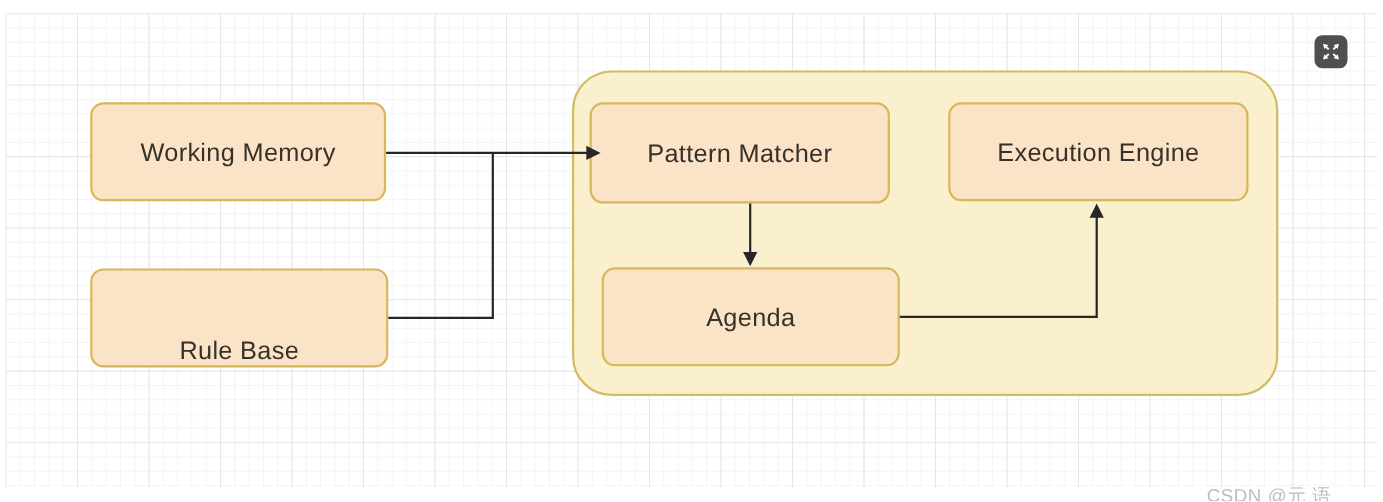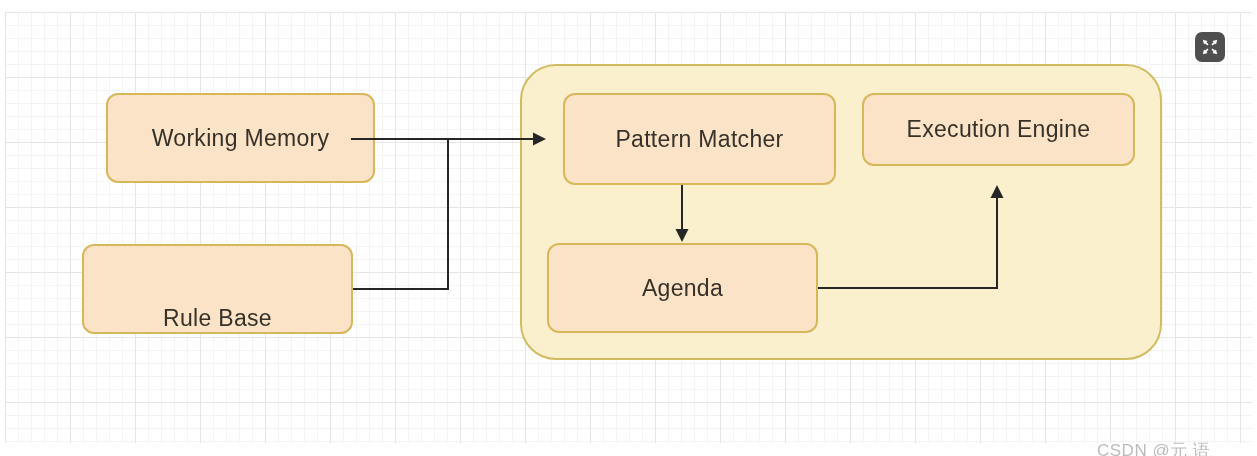--- a/index.html
+++ b/index.html
@@ -48,24 +48,24 @@
     border: 2px solid var(--node-border, #d8b75a);
     border-radius: 12px;
     box-sizing: border-box;
     display: flex;
     align-items: center;
     justify-content: center;
     font-size: 23px;
     color: var(--label-color, #363129);
     letter-spacing: 0.3px;
   }
-  .node-working-memory  { left: 82px;  top: 93px;  width: 269px; height: 90px; margin-left: 24px; }
+  .node-working-memory  { left: 82px;  top: 93px;  width: 269px; height: 90px; }
   .node-rule-base       { left: 82px;  top: 244px; width: 271px; height: 90px; align-items: flex-end; }
-  .node-pattern-matcher { left: 563px; top: 93px;  width: 273px; height: 92px; }
-  .node-execution-engine{ left: 862px; top: 93px;  width: 273px; height: 73px; }
+  .node-pattern-matcher { left: 536px; top: 93px;  width: 273px; height: 92px; }
+  .node-execution-engine{ left: 862px; top: 93px;  width: 273px; height: 90px; }
   .node-agenda          { left: 547px; top: 243px; width: 271px; height: 90px; border-radius: 12px; }
 
   .connector-layer {
     position: absolute;
     left: 0;
     top: 0;
     width: 1257px;
     height: 456px;
     pointer-events: none;
   }

